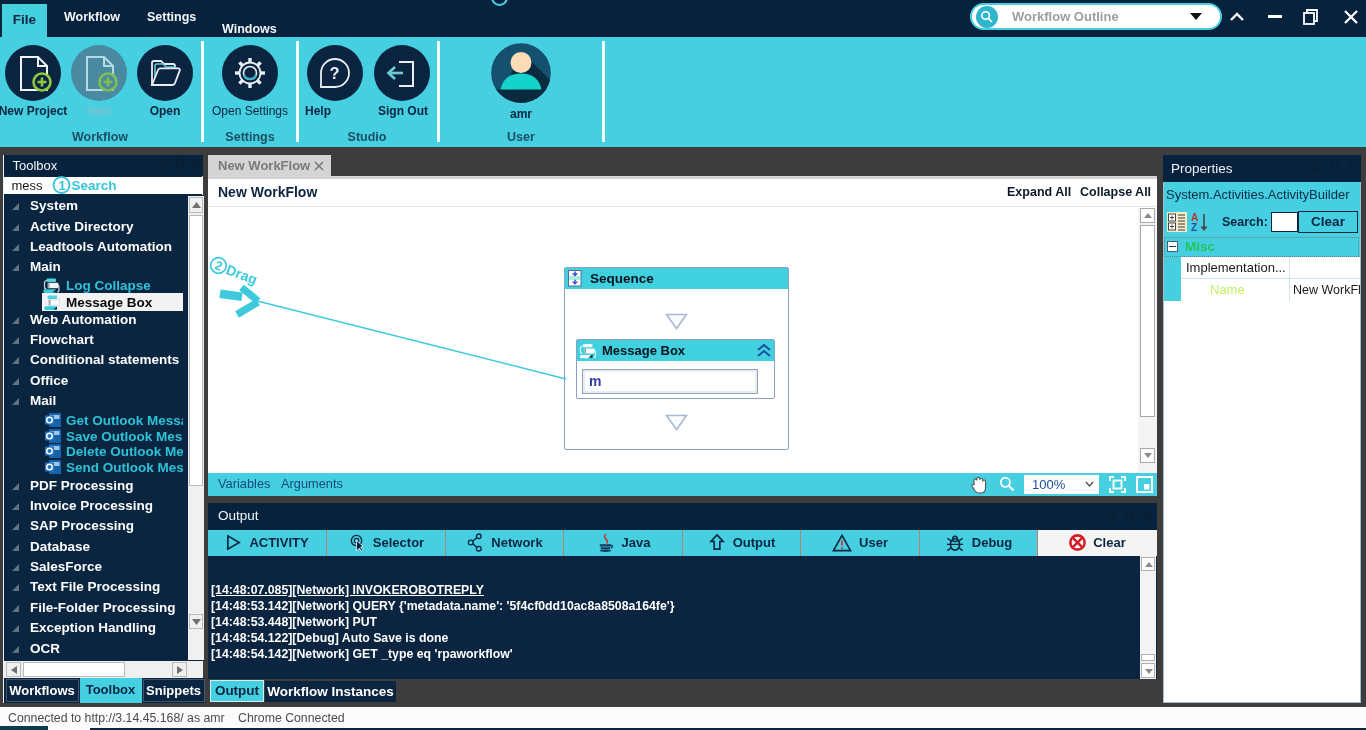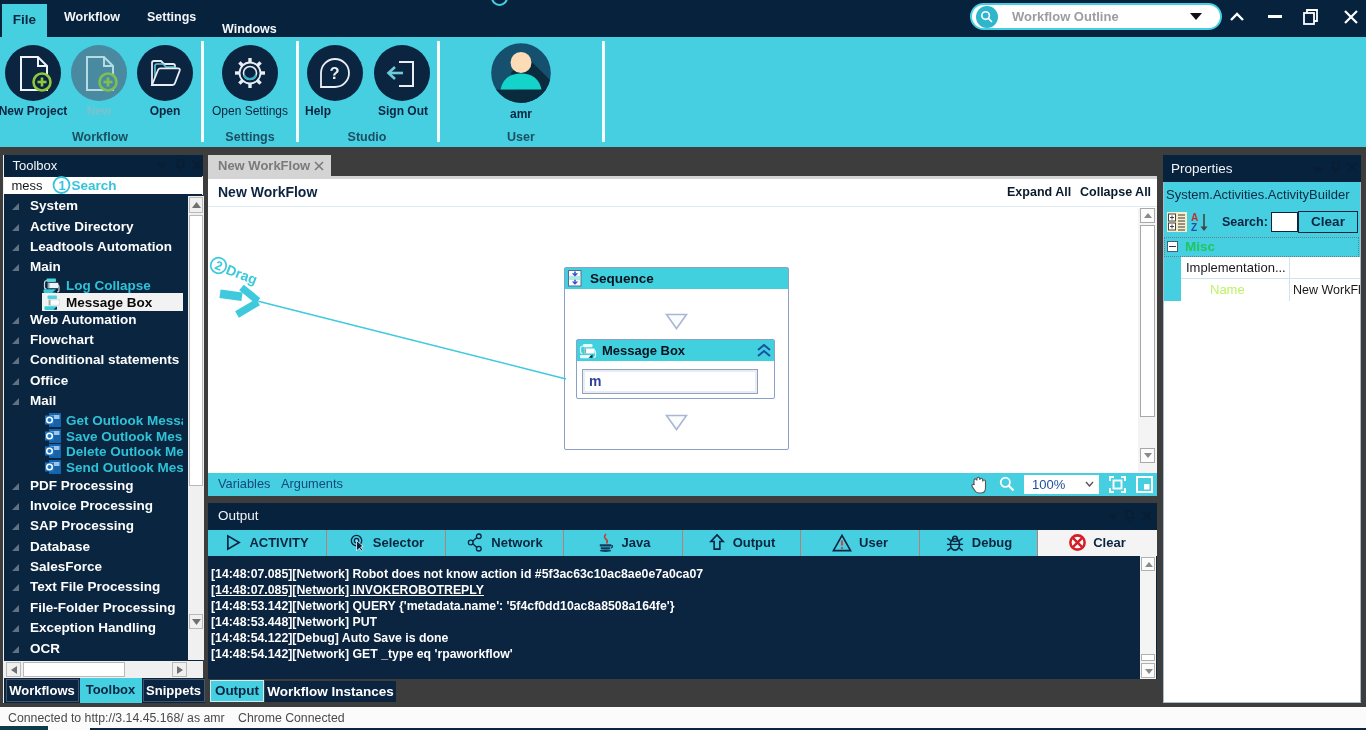--- a/index.html
+++ b/index.html
@@ -485,21 +485,20 @@
       <g stroke="#d41e28" stroke-width="3">
         <line x1="4.8" y1="4.8" x2="15.2" y2="15.2"></line>
         <line x1="15.2" y1="4.8" x2="4.8" y2="15.2"></line>
       </g>
     </svg>
   <span>Clear</span>
   </div>
 
 <style>.log{position:absolute;left:211px;color:#fdfdfd;font-size:12.3px;font-weight:bold;height:16px;line-height:16px;white-space:pre;}</style>
 <div class="abs" style="left:208px;top:556px;width:949px;height:123px;background:#0b2440;overflow:hidden;">
-  <div class="log" style="left:3px;top:10px;">[14:48:07.085][Network] Robot does not know action id #5f3ac63c10ac8ae0e7a0ca07</div>
   <div class="log" style="left:3px;top:26px;text-decoration:underline;">[14:48:07.085][Network] INVOKEROBOTREPLY</div>
   <div class="log" style="left:3px;top:42px;">[14:48:53.142][Network] QUERY {'metadata.name': '5f4cf0dd10ac8a8508a164fe'}</div>
   <div class="log" style="left:3px;top:58px;">[14:48:53.448][Network] PUT</div>
   <div class="log" style="left:3px;top:74px;">[14:48:54.122][Debug] Auto Save is done</div>
   <div class="log" style="left:3px;top:90px;">[14:48:54.142][Network] GET _type eq 'rpaworkflow'</div>
 </div>
 
 <div class="abs" style="left:1140px;top:556px;width:15.5px;height:123px;background:#f4f4f4;"></div>
 <div class="abs" style="left:1141px;top:557px;width:14px;height:14px;background:#fcfcfc;border:1px solid #b0b0b0;"></div>
 <svg class="abs" style="left:1144.5px;top:561.5px;" width="8" height="5" viewBox="0 0 8 5">

